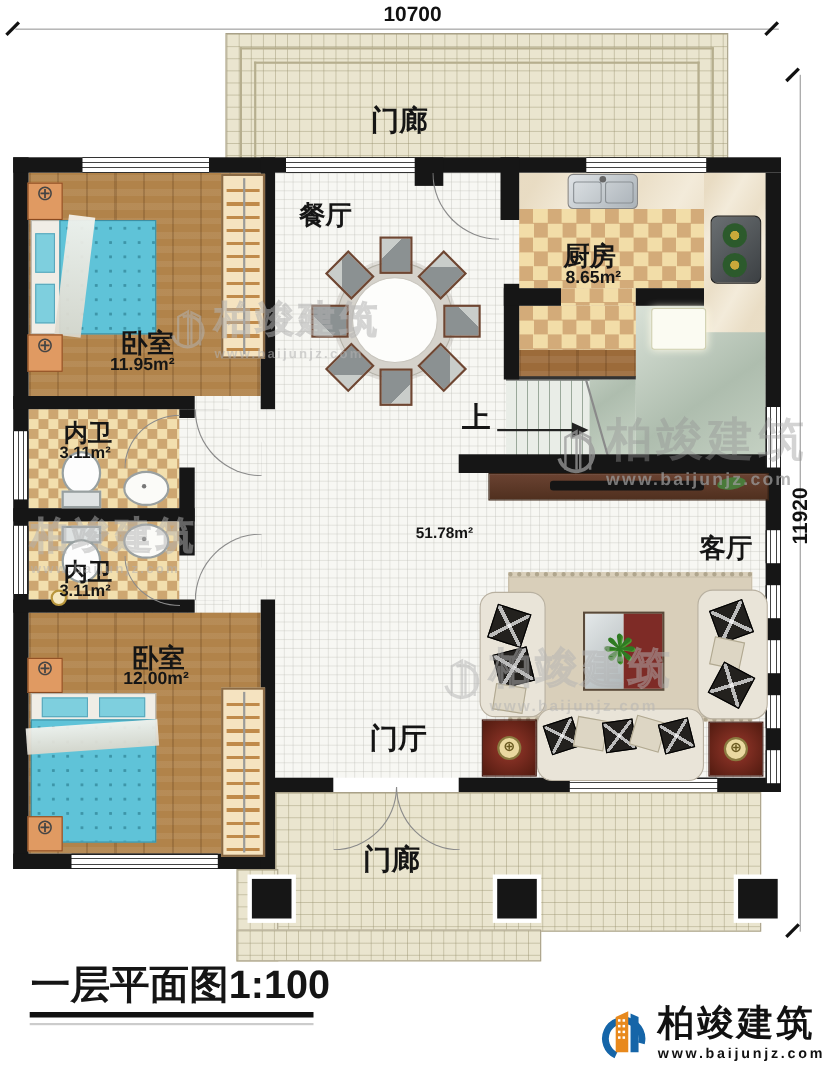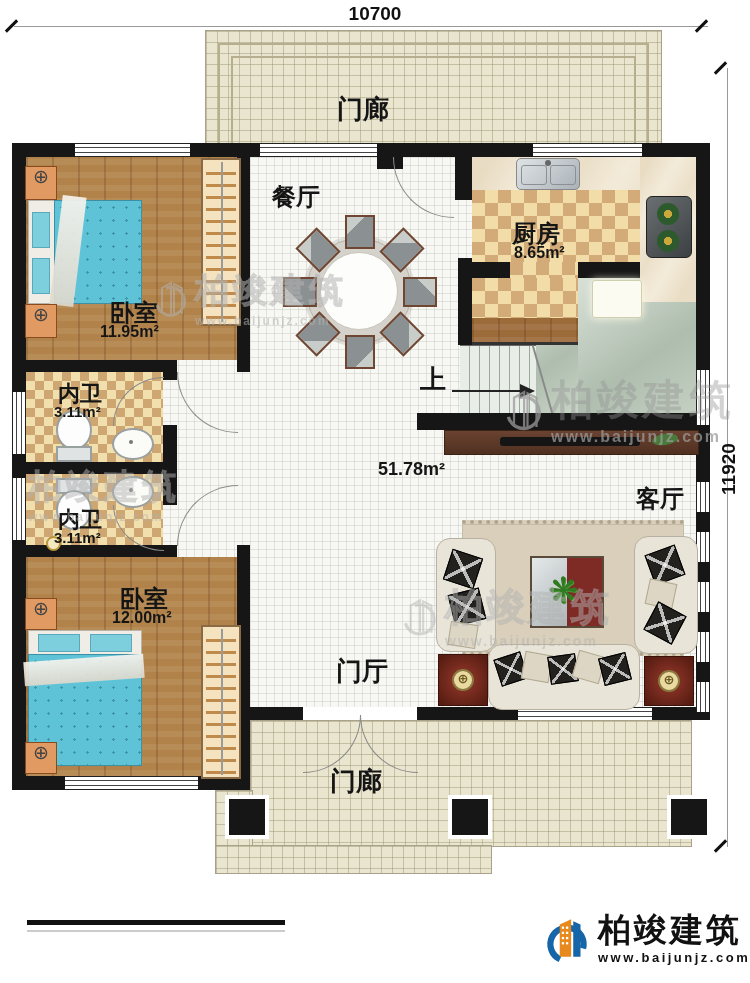--- a/index.html
+++ b/index.html
@@ -236,21 +236,21 @@
     <div class="pil light" style="left:86px;top:8px;width:26px;height:26px;transform:rotate(16deg);"></div>
     <div class="pil" style="left:112px;top:10px;width:26px;height:26px;transform:rotate(-14deg);"></div>
   </div>
   <div class="etable" style="left:438px;top:654px;width:48px;height:50px;">
       <div class="lamp">⊕</div>
     </div>
   <div class="etable" style="left:644px;top:656px;width:48px;height:48px;">
       <div class="lamp">⊕</div>
     </div>
   <div class="lbl" style="left:636px;top:486px;font-size:24px;">客厅</div>
-  <div class="lbl" style="left:378px;top:460px;font-size:18px;">51.78m²</div>
+  <div class="lbl" style="left:378px;top:477px;font-size:14px;">51.78m²</div>
   <div class="lbl" style="left:336px;top:658px;font-size:26px;">门厅</div>
 
   <div class="wm" style="left:150px;top:268px;opacity:.55;">
     <svg width="40" height="48" viewBox="0 0 40 48">
         <path d="M12 40 V14 l9 -5 v31" fill="none" stroke="#b3b3b3" stroke-width="2"></path>
         <path d="M24 40 V10 l8 4 v26" fill="none" stroke="#b3b3b3" stroke-width="2"></path>
         <path d="M7 31 a 14 14 0 1 0 9 -17" fill="none" stroke="#b3b3b3" stroke-width="3"></path>
       </svg>
     <div>
         <div class="big" style="font-size:34px;">柏竣建筑</div>
@@ -279,20 +279,23 @@
         <path d="M12 40 V14 l9 -5 v31" fill="none" stroke="#b3b3b3" stroke-width="2"></path>
         <path d="M24 40 V10 l8 4 v26" fill="none" stroke="#b3b3b3" stroke-width="2"></path>
         <path d="M7 31 a 14 14 0 1 0 9 -17" fill="none" stroke="#b3b3b3" stroke-width="3"></path>
       </svg>
     <div>
         <div class="big" style="font-size:38px;">柏竣建筑</div>
     <div class="url" style="font-size:14px;">www.baijunjz.com</div>
       </div>
   </div>
 
+  <div class="lbl" style="left:28px;top:876px;font-size:36px;">
+    <span>一层平面图</span><span>1:100</span>
+  </div>
   <div class="abs" style="left:27px;top:920px;width:258px;height:5px;background:#111;"></div>
   <div class="abs" style="left:27px;top:930px;width:258px;height:2px;background:#cccccc;"></div>
 
 
   <div class="abs" style="left:544px;top:912px;display:flex;align-items:center;gap:8px;">
     <svg width="46" height="54" viewBox="0 0 44 52">
       <circle cx="22" cy="31" r="16" fill="none" stroke="#1565a8" stroke-width="6" stroke-dasharray="72 30" transform="rotate(115 22 31)"></circle>
       <path d="M15 43 V12 l11 -5 v36 z" fill="#e8891d"></path>
       <path d="M28 43 V9 l7 3 v31 z" fill="#1565a8"></path>
       <g fill="#ffffff">

